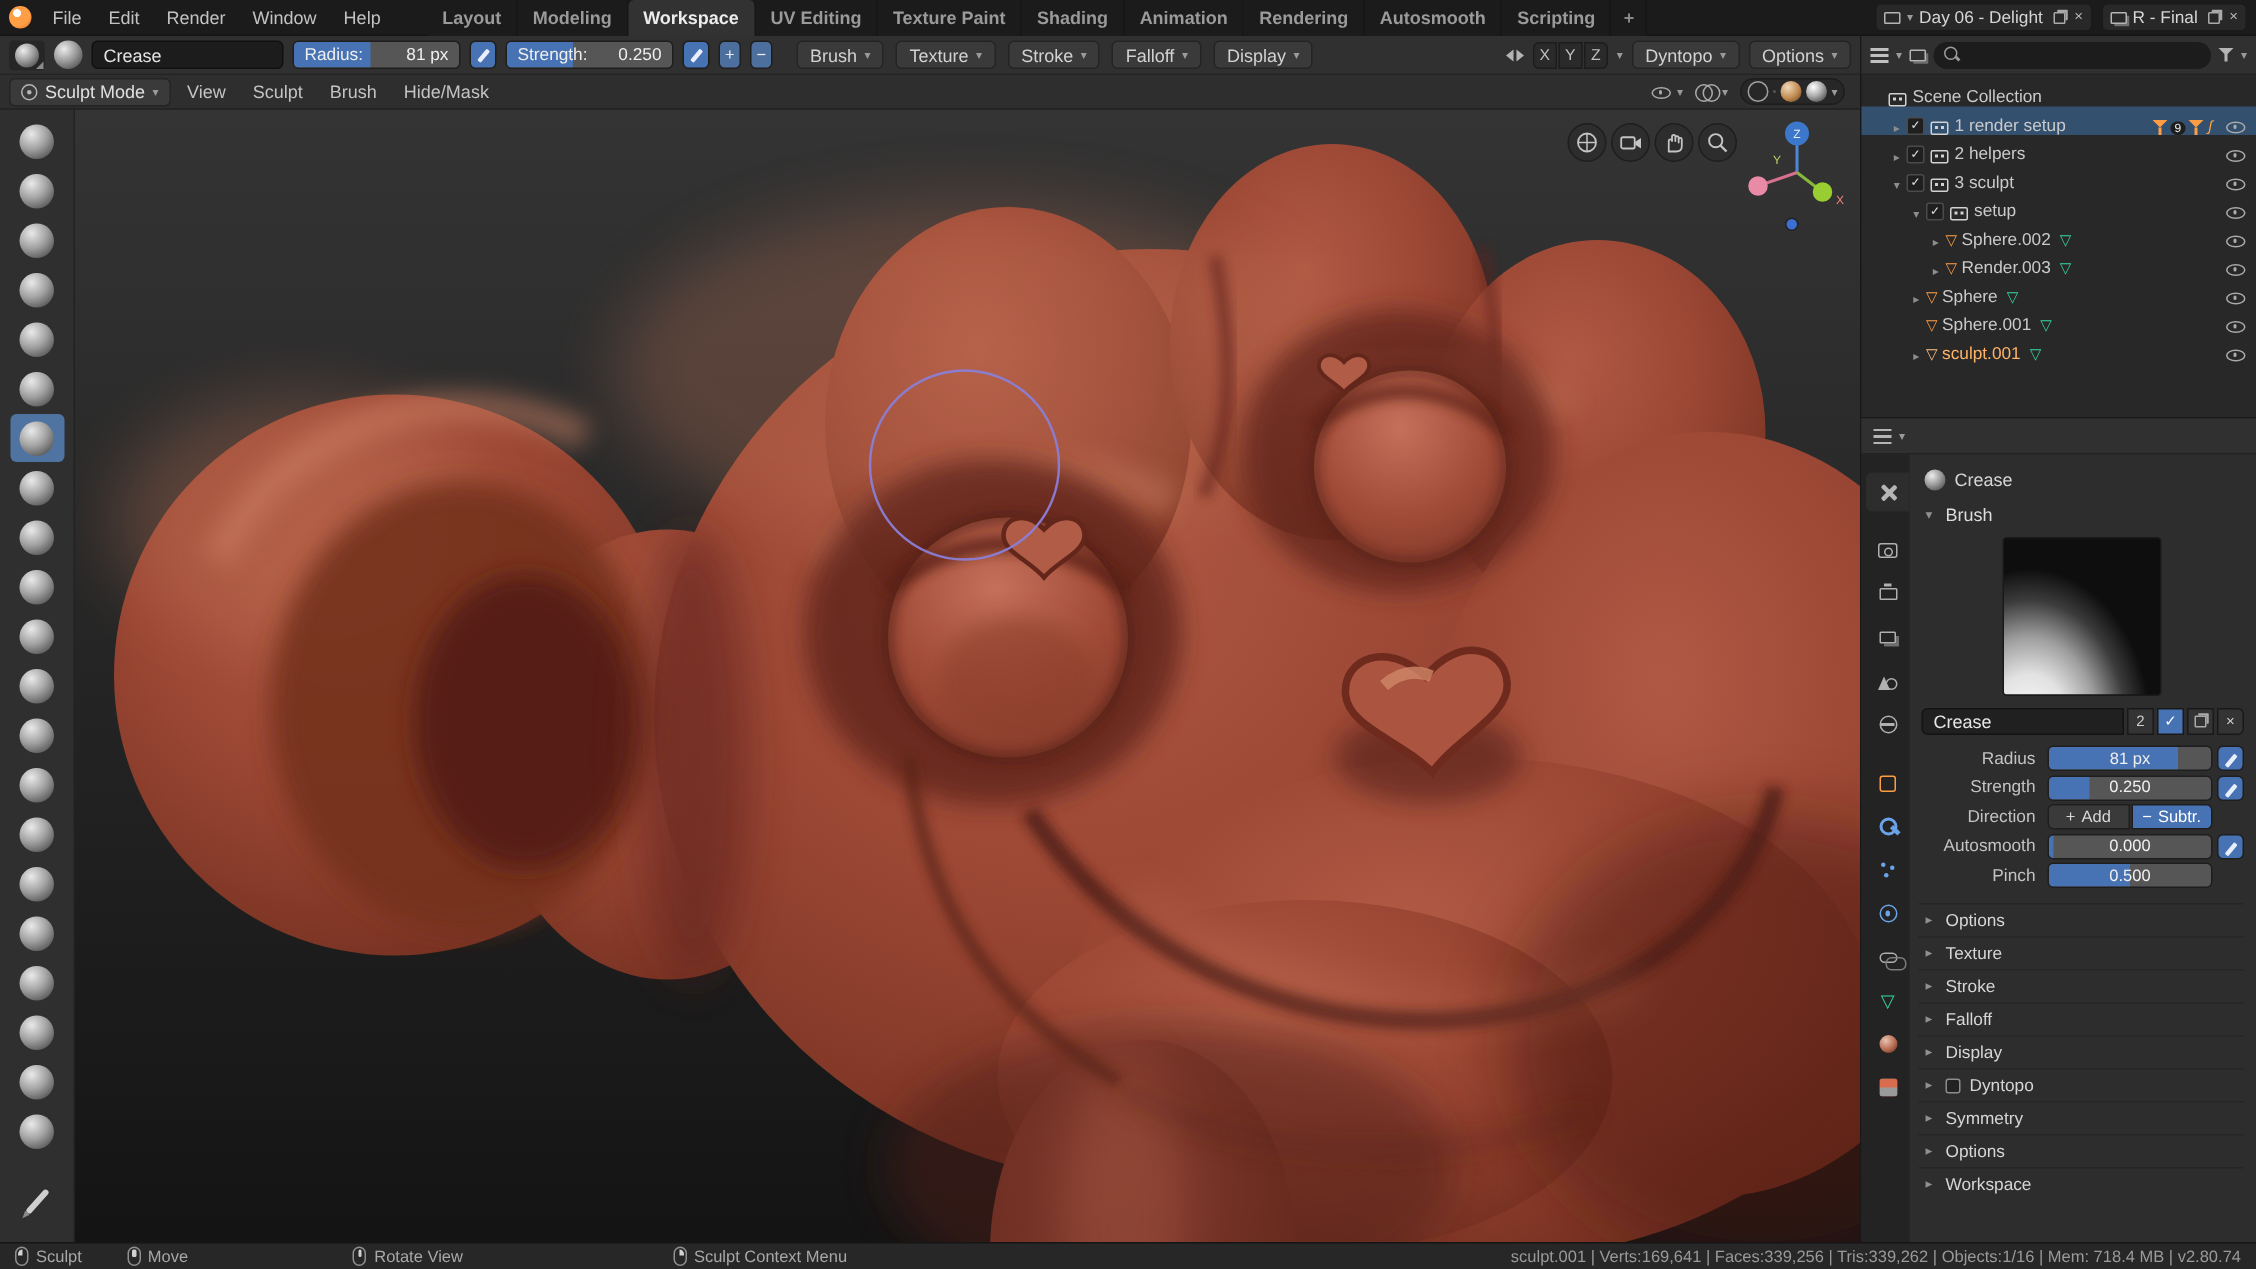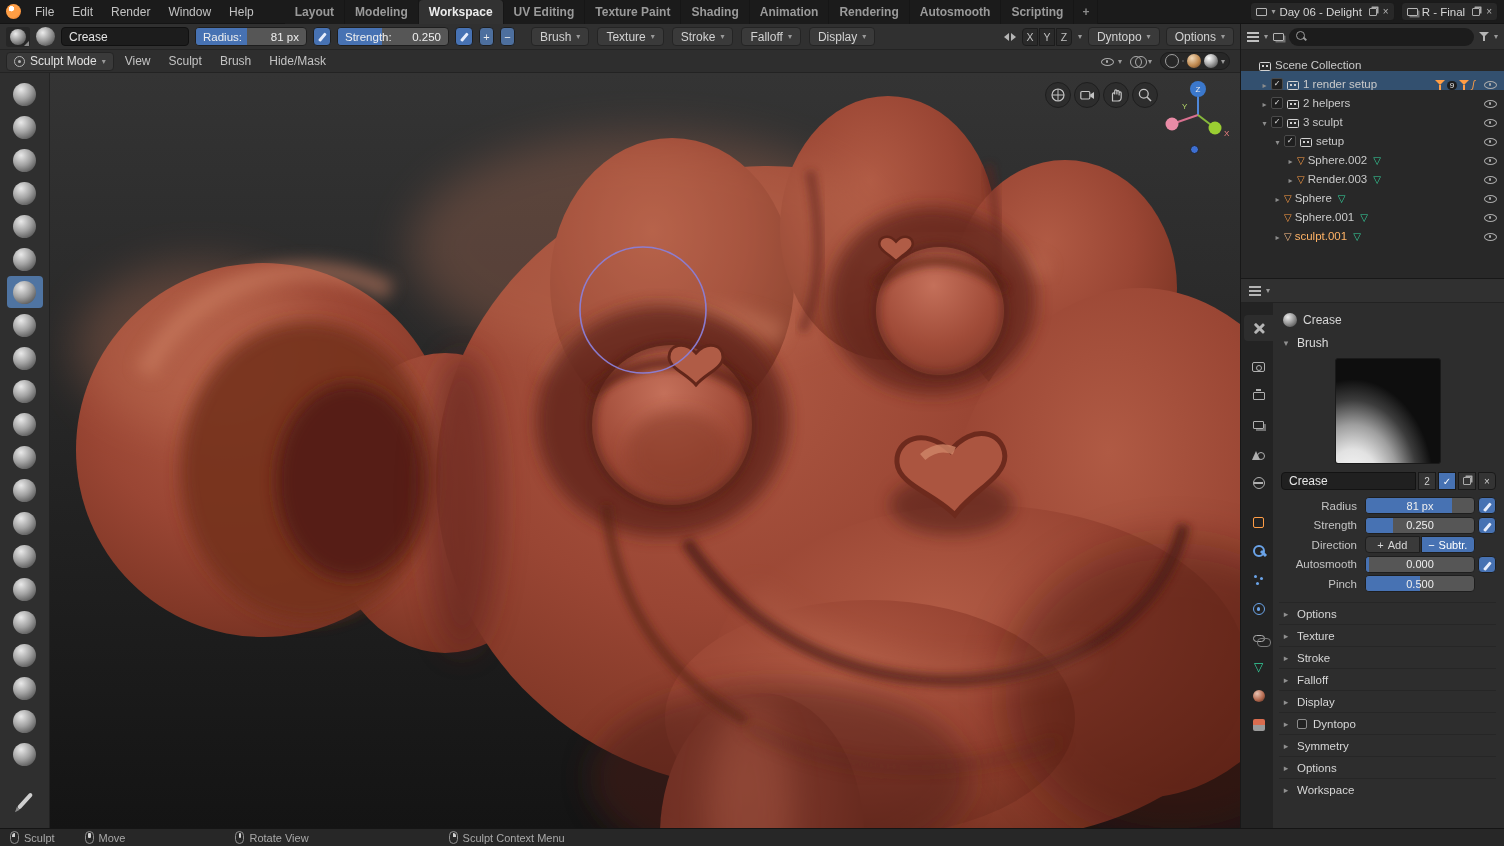--- a/index.html
+++ b/index.html
@@ -870,15 +870,16 @@
         </div>
         <div class="hint" style="margin-left: 110px;">
           <span class="mouse mouse-middle"></span>
           <span class="hlabel">Rotate View</span>
         </div>
         <div class="hint" style="margin-left: 140px;">
           <span class="mouse mouse-right"></span>
           <span class="hlabel">Sculpt Context Menu</span>
         </div>
       </div>
+    <span class="stats">sculpt.001 | Verts:169,641 | Faces:339,256 | Tris:339,262 | Objects:1/16 | Mem: 718.4 MB | v2.80.74</span>
   </footer>
 
 </div>
 
 </body></html>

